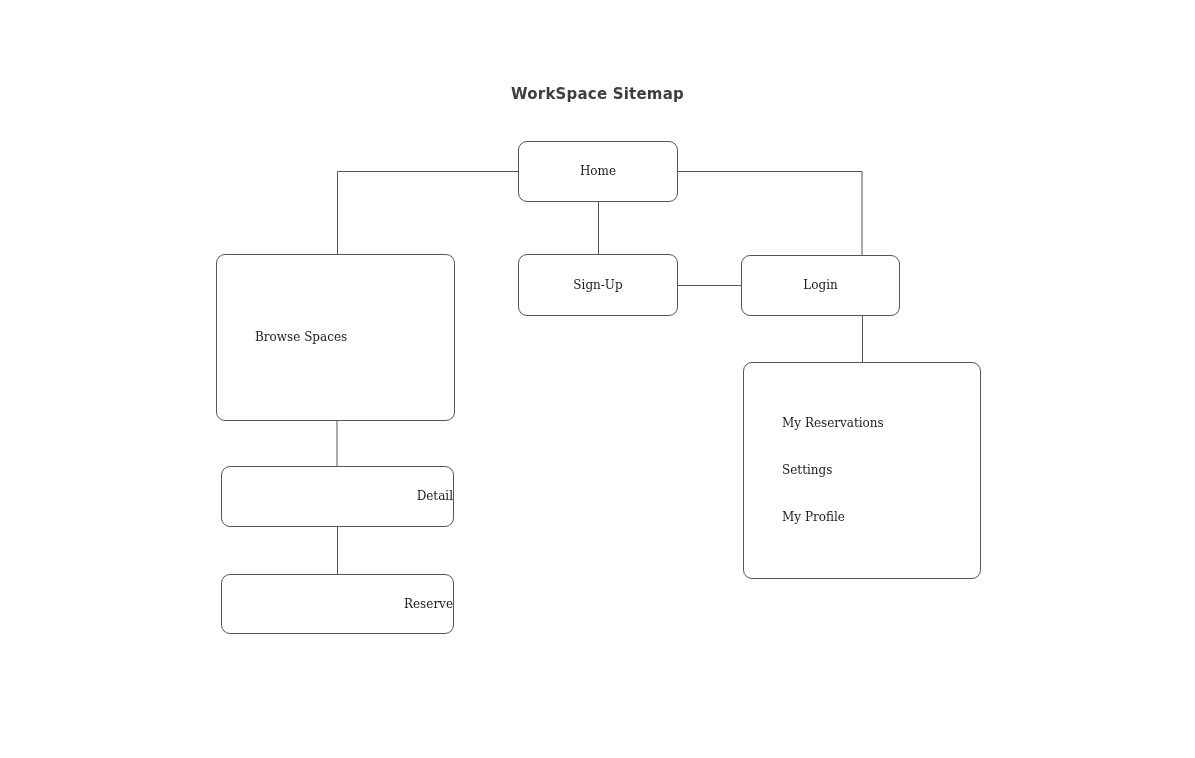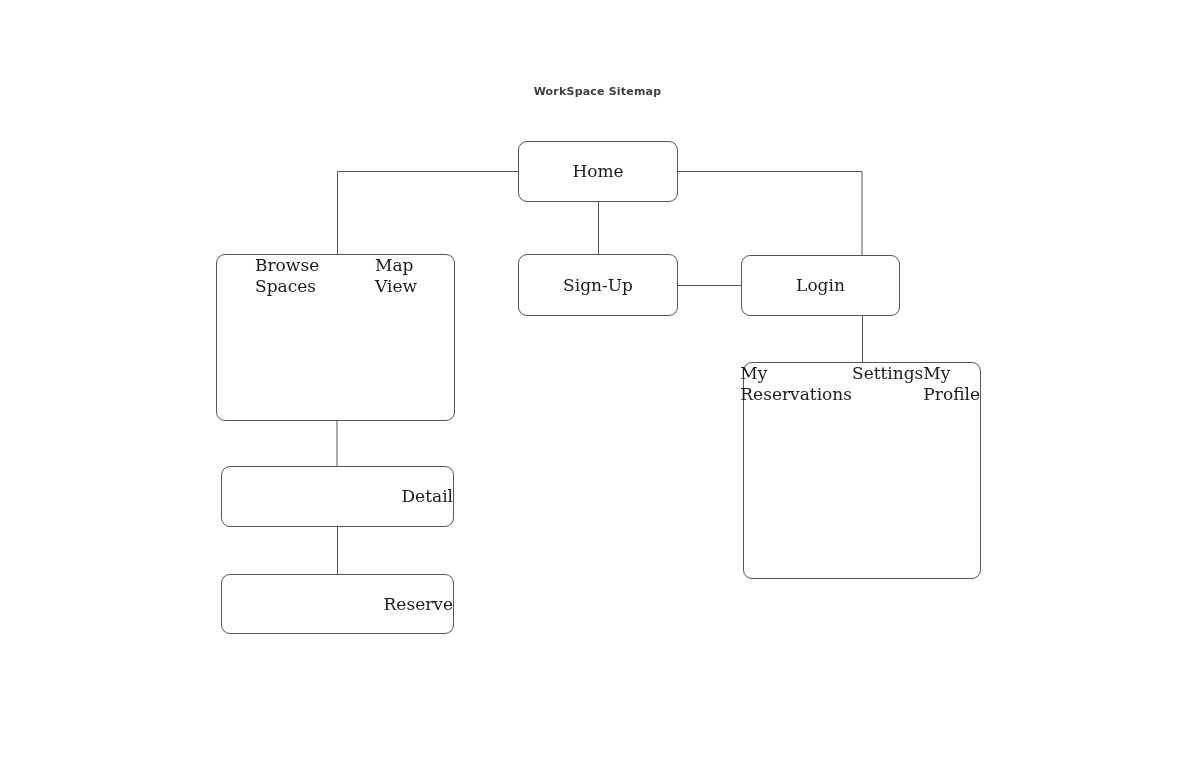--- a/index.html
+++ b/index.html
@@ -16,71 +16,72 @@
     font-family: "DejaVu Serif", serif;
   }
   .diagram-title {
     position: absolute;
     top: 85px;
     left: 0;
     width: 1195px;
     text-align: center;
     font-family: "DejaVu Sans", "Liberation Sans", sans-serif;
     font-weight: 600;
-    font-size: 11px;
+    font-size: 15px;
     color: #3f3f3f;
     letter-spacing: 0.2px;
   }
   .edges-layer {
     position: absolute;
     top: 0;
     left: 0;
   }
   .edges-layer path {
     fill: none;
     stroke: #565656;
     stroke-width: 1;
   }
   .node {
     position: absolute;
     box-sizing: border-box;
     background: #ffffff;
     border: 1px solid #565656;
     border-radius: 9px;
     color: #1c1c1c;
-    font-size: 17px;
+    font-size: 12px;
   }
   .node.single {
     display: flex;
     align-items: center;
     justify-content: center;
   }
   .node.left-label {
     display: flex;
     align-items: center;
     justify-content: flex-end;
     padding-left: 36px;
   }
   .node.list {
     display: flex;
+    flex-direction: column;
     justify-content: center;
     row-gap: 26px;
     padding-left: 38px;
   }
   .node .item {
     line-height: 21px;
   }
   
   #node-home     { left: 518px; top: 141px; width: 160px; height: 61px; }
   #node-sign-up  { left: 518px; top: 254px; width: 160px; height: 62px; }
   #node-login    { left: 741px; top: 255px; width: 159px; height: 61px; }
   #node-browse   { left: 216px; top: 254px; width: 239px; height: 167px; }
   #node-detail   { left: 221px; top: 466px; width: 233px; height: 61px; }
   #node-reserve  { left: 221px; top: 574px; width: 233px; height: 60px; }
-  #node-account  { left: 743px; top: 362px; width: 238px; height: 217px; justify-content: flex-end; }
+  #node-account  { left: 743px; top: 362px; width: 238px; height: 217px; }
 </style>
 </head>
 <body>
 
 <div class="canvas">
 
   <div class="diagram-title">WorkSpace Sitemap</div>
 
   <svg class="edges-layer" width="1195" height="758" viewBox="0 0 1195 758">
     <path d="M518,171.5 L337.5,171.5 L337.5,254"></path>
@@ -99,21 +100,20 @@
   <div id="node-sign-up" class="node single">
     <span class="item">Sign-Up</span>
   </div>
 
   <div id="node-login" class="node single">
     <span class="item">Login</span>
   </div>
 
   <div id="node-browse" class="node list">
     <span class="item">Browse Spaces</span>
-    <span class="item">Map View</span>
   </div>
 
   <div id="node-detail" class="node left-label">
     <span class="item">Detail</span>
   </div>
 
   <div id="node-reserve" class="node left-label">
     <span class="item">Reserve</span>
   </div>
 

